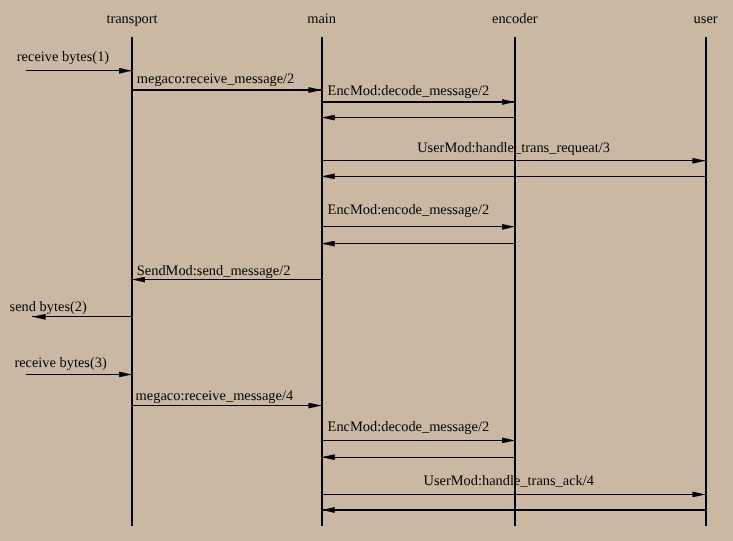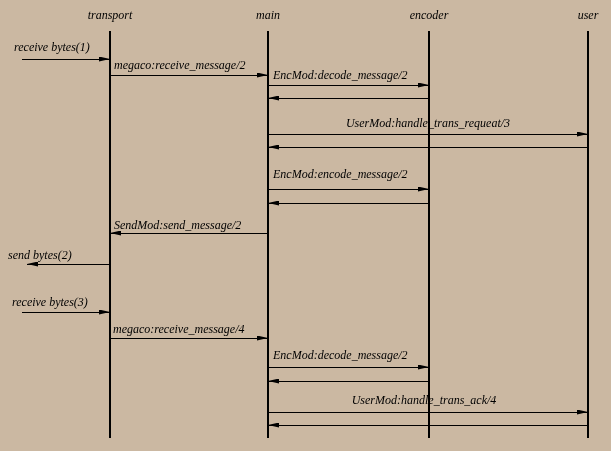--- a/index.html
+++ b/index.html
@@ -9,21 +9,20 @@
   body {
     width: 611px;
     height: 451px;
     font-family: "Liberation Serif", serif;
     overflow: hidden;
   }
   #stage {
     position: relative;
     width: 611px;
     height: 362px;
-    font-style: italic;
   }
   #diagram {
     display: block;
   }
   #diagram text {
     font-family: "Liberation Serif", serif;
     font-size: 12px;
   }
 </style>
 </head>

